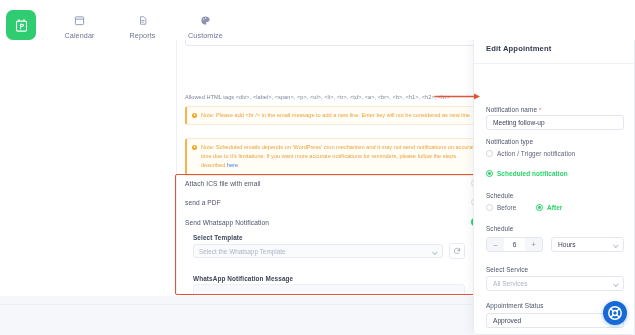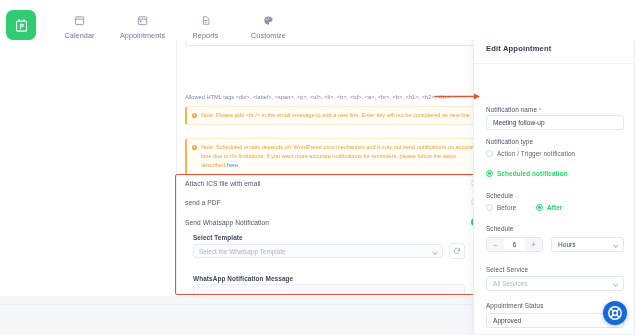--- a/index.html
+++ b/index.html
@@ -283,30 +283,20 @@
       <div class="nav-item">
         <span class="nav-ico">
           <svg width="11" height="11" viewBox="0 0 24 24" fill="none" stroke="currentColor" stroke-width="2">
             <rect x="3" y="4" width="18" height="17" rx="2"></rect>
               <path d="M3 9h18"></path>
           </svg>
         </span>
         <span class="nav-label">Calendar</span>
       </div>
 
-      <div class="nav-item">
-        <span class="nav-ico">
-          <svg width="11" height="11" viewBox="0 0 24 24" fill="none" stroke="currentColor" stroke-width="2">
-            <rect x="3" y="4" width="18" height="17" rx="2"></rect>
-              <path d="M3 9h18"></path>
-              <rect x="6.5" y="12" width="3.5" height="3.5" fill="currentColor" stroke="none"></rect>
-          </svg>
-        </span>
-        <span class="nav-label">Appointments</span>
-      </div>
 
 
 
 
 
 
       <div class="nav-item">
         <span class="nav-ico">
           <svg width="10" height="11" viewBox="0 0 24 24" fill="none" stroke="currentColor" stroke-width="2">
             <path d="M6 3h8l5 5v13H6z"></path>

